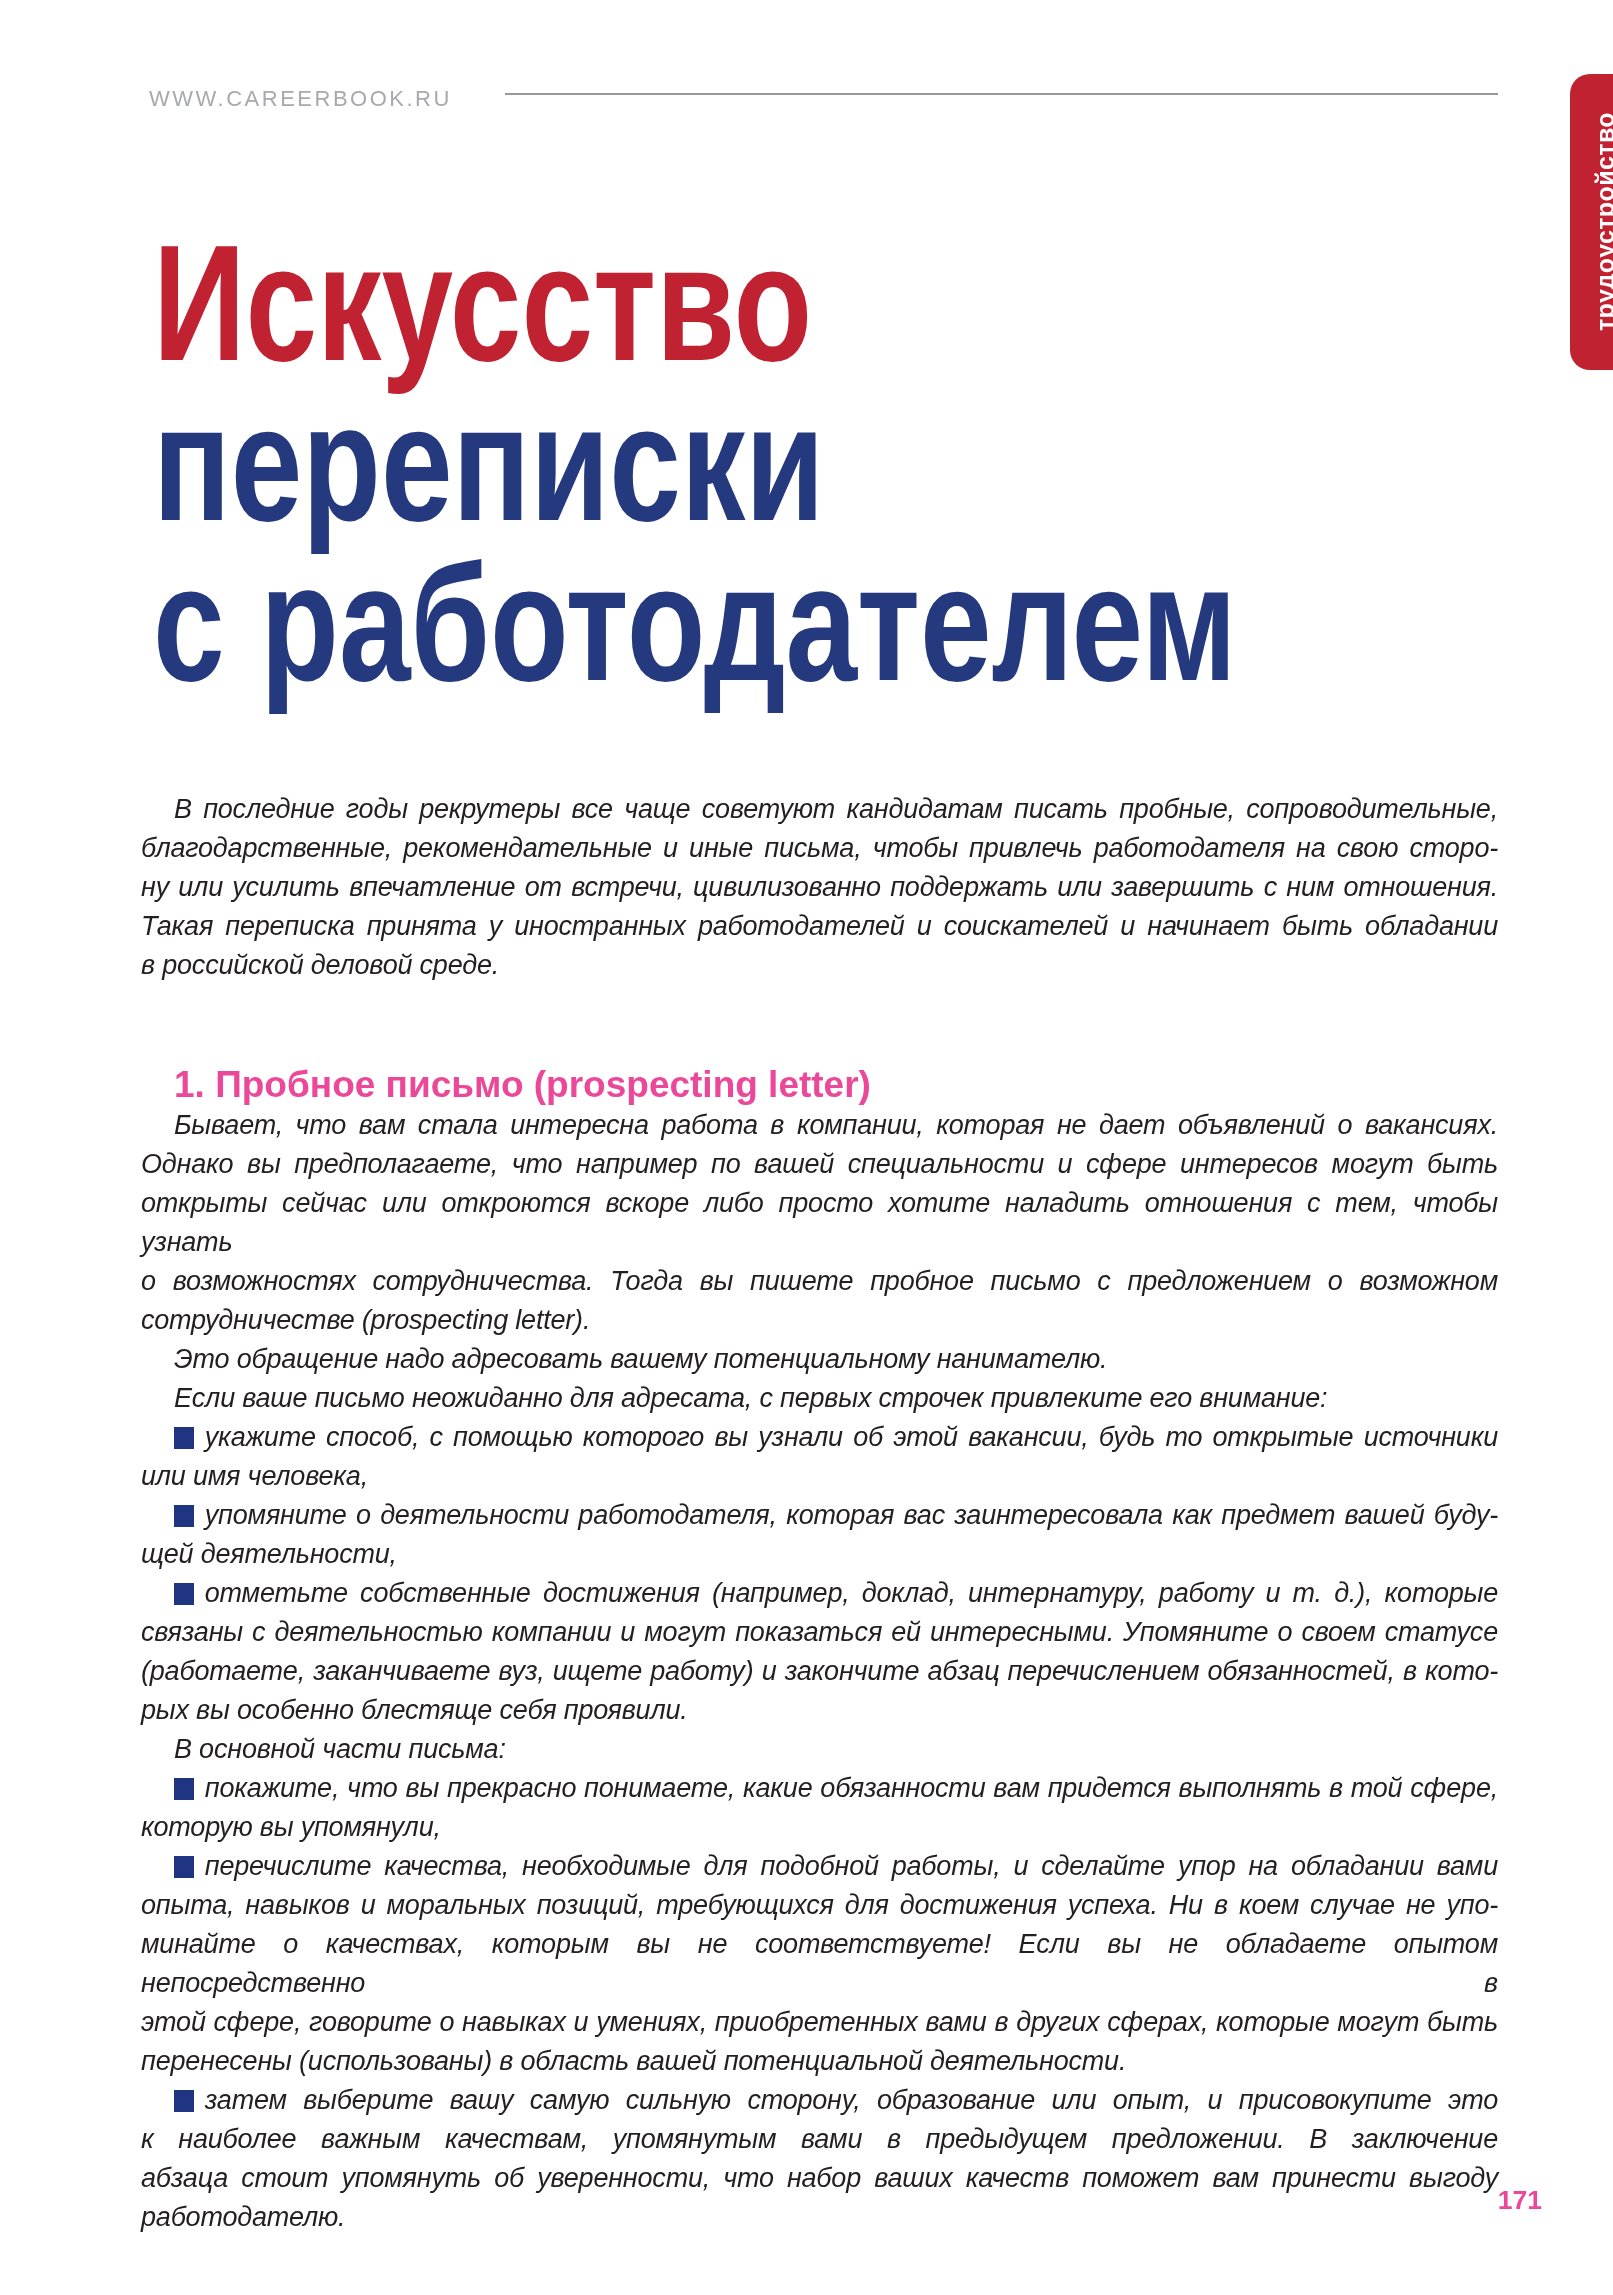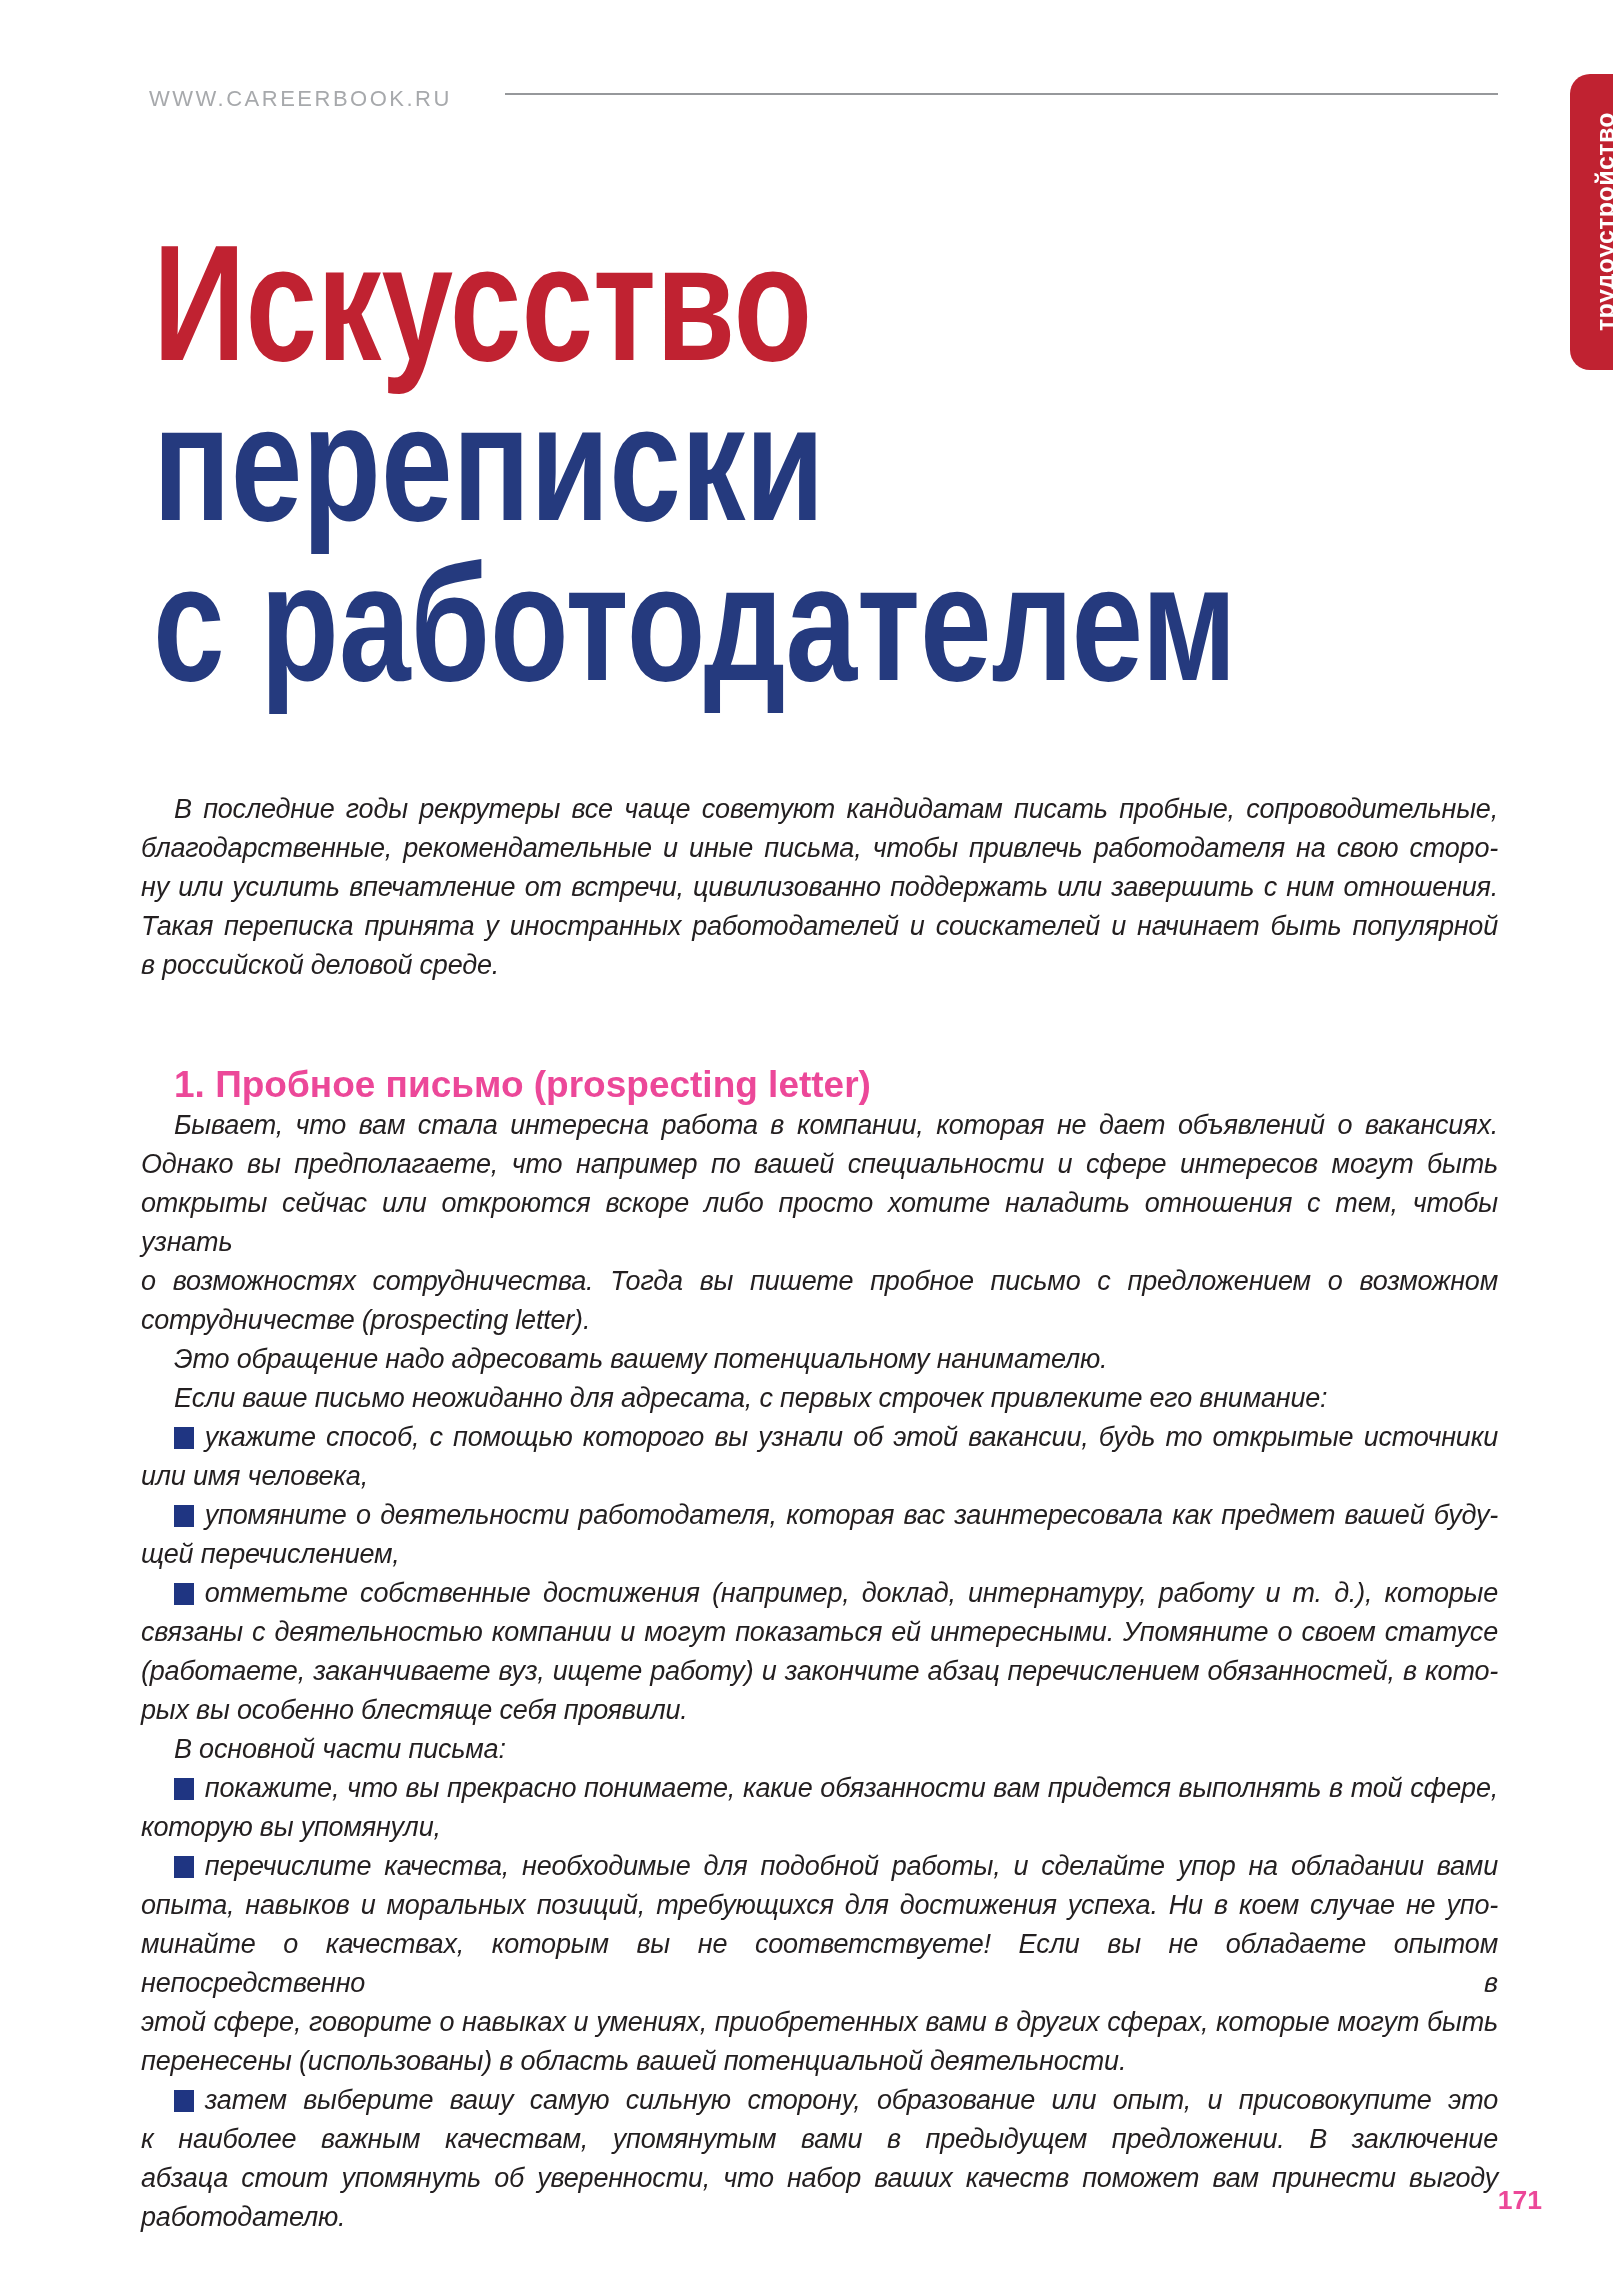--- a/index.html
+++ b/index.html
@@ -86,21 +86,21 @@
     <div class="l1">Искусство</div>
     <div class="l2">переписки</div>
     <div class="l3">с работодателем</div>
   </h1>
 
   <div class="textblock intro">
       <div class="para">
         <div class="line first">В последние годы рекрутеры все чаще советуют кандидатам писать пробные, сопроводительные,</div>
         <div class="line">благодарственные, рекомендательные и иные письма, чтобы привлечь работодателя на свою сторо-</div>
         <div class="line">ну или усилить впечатление от встречи, цивилизованно поддержать или завершить с ним отношения.</div>
-        <div class="line">Такая переписка принята у иностранных работодателей и соискателей и начинает быть популярной</div>
+        <div class="line">Такая переписка принята у иностранных работодателей и соискателей и начинает быть обладании</div>
         <div class="line last">в российской деловой среде.</div>
       </div>
     </div>
 
   <div class="heading">1. Пробное письмо (prospecting letter)</div>
 
   <div class="textblock bodytext">
       <div class="para">
         <div class="line first">Бывает, что вам стала интересна работа в компании, которая не дает объявлений о вакансиях.</div>
         <div class="line">Однако вы предполагаете, что например по вашей специальности и сфере интересов могут быть</div>
@@ -113,21 +113,21 @@
       </div>
       <div class="para">
         <div class="line first last">Если ваше письмо неожиданно для адресата, с первых строчек привлеките его внимание:</div>
       </div>
       <div class="para">
         <div class="line first"><span class="sq"></span>укажите способ, с помощью которого вы узнали об этой вакансии, будь то открытые источники</div>
         <div class="line last">или имя человека,</div>
       </div>
       <div class="para">
         <div class="line first"><span class="sq"></span>упомяните о деятельности работодателя, которая вас заинтересовала как предмет вашей буду-</div>
-        <div class="line last">щей перечислением,</div>
+        <div class="line last">щей деятельности,</div>
       </div>
       <div class="para">
         <div class="line first"><span class="sq"></span>отметьте собственные достижения (например, доклад, интернатуру, работу и т. д.), которые</div>
         <div class="line">связаны с деятельностью компании и могут показаться ей интересными. Упомяните о своем статусе</div>
         <div class="line">(работаете, заканчиваете вуз, ищете работу) и закончите абзац перечислением обязанностей, в кото-</div>
         <div class="line last">рых вы особенно блестяще себя проявили.</div>
       </div>
       <div class="para">
         <div class="line first last">В основной части письма:</div>
       </div>

